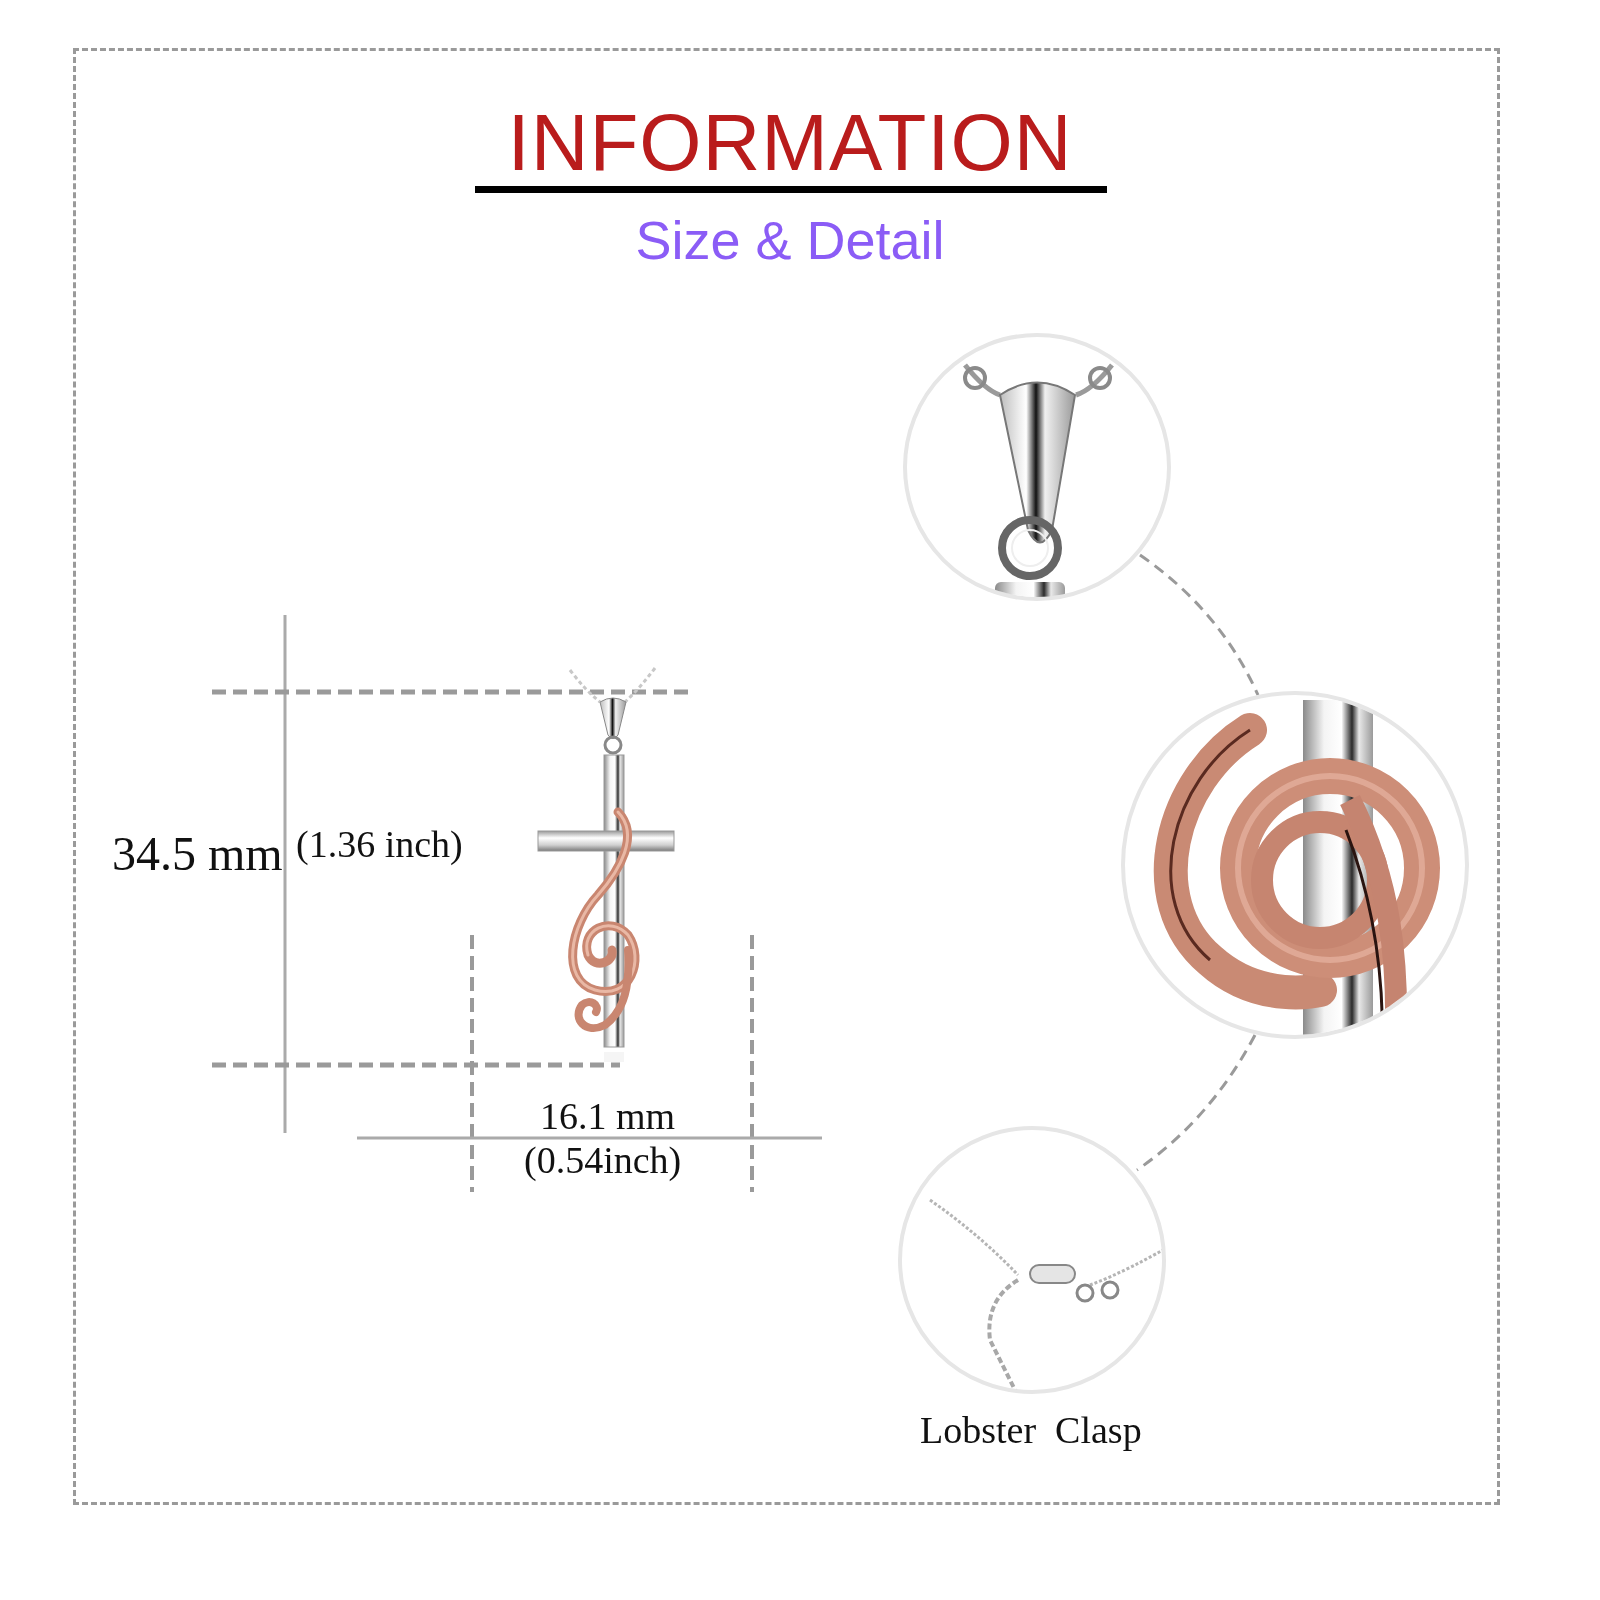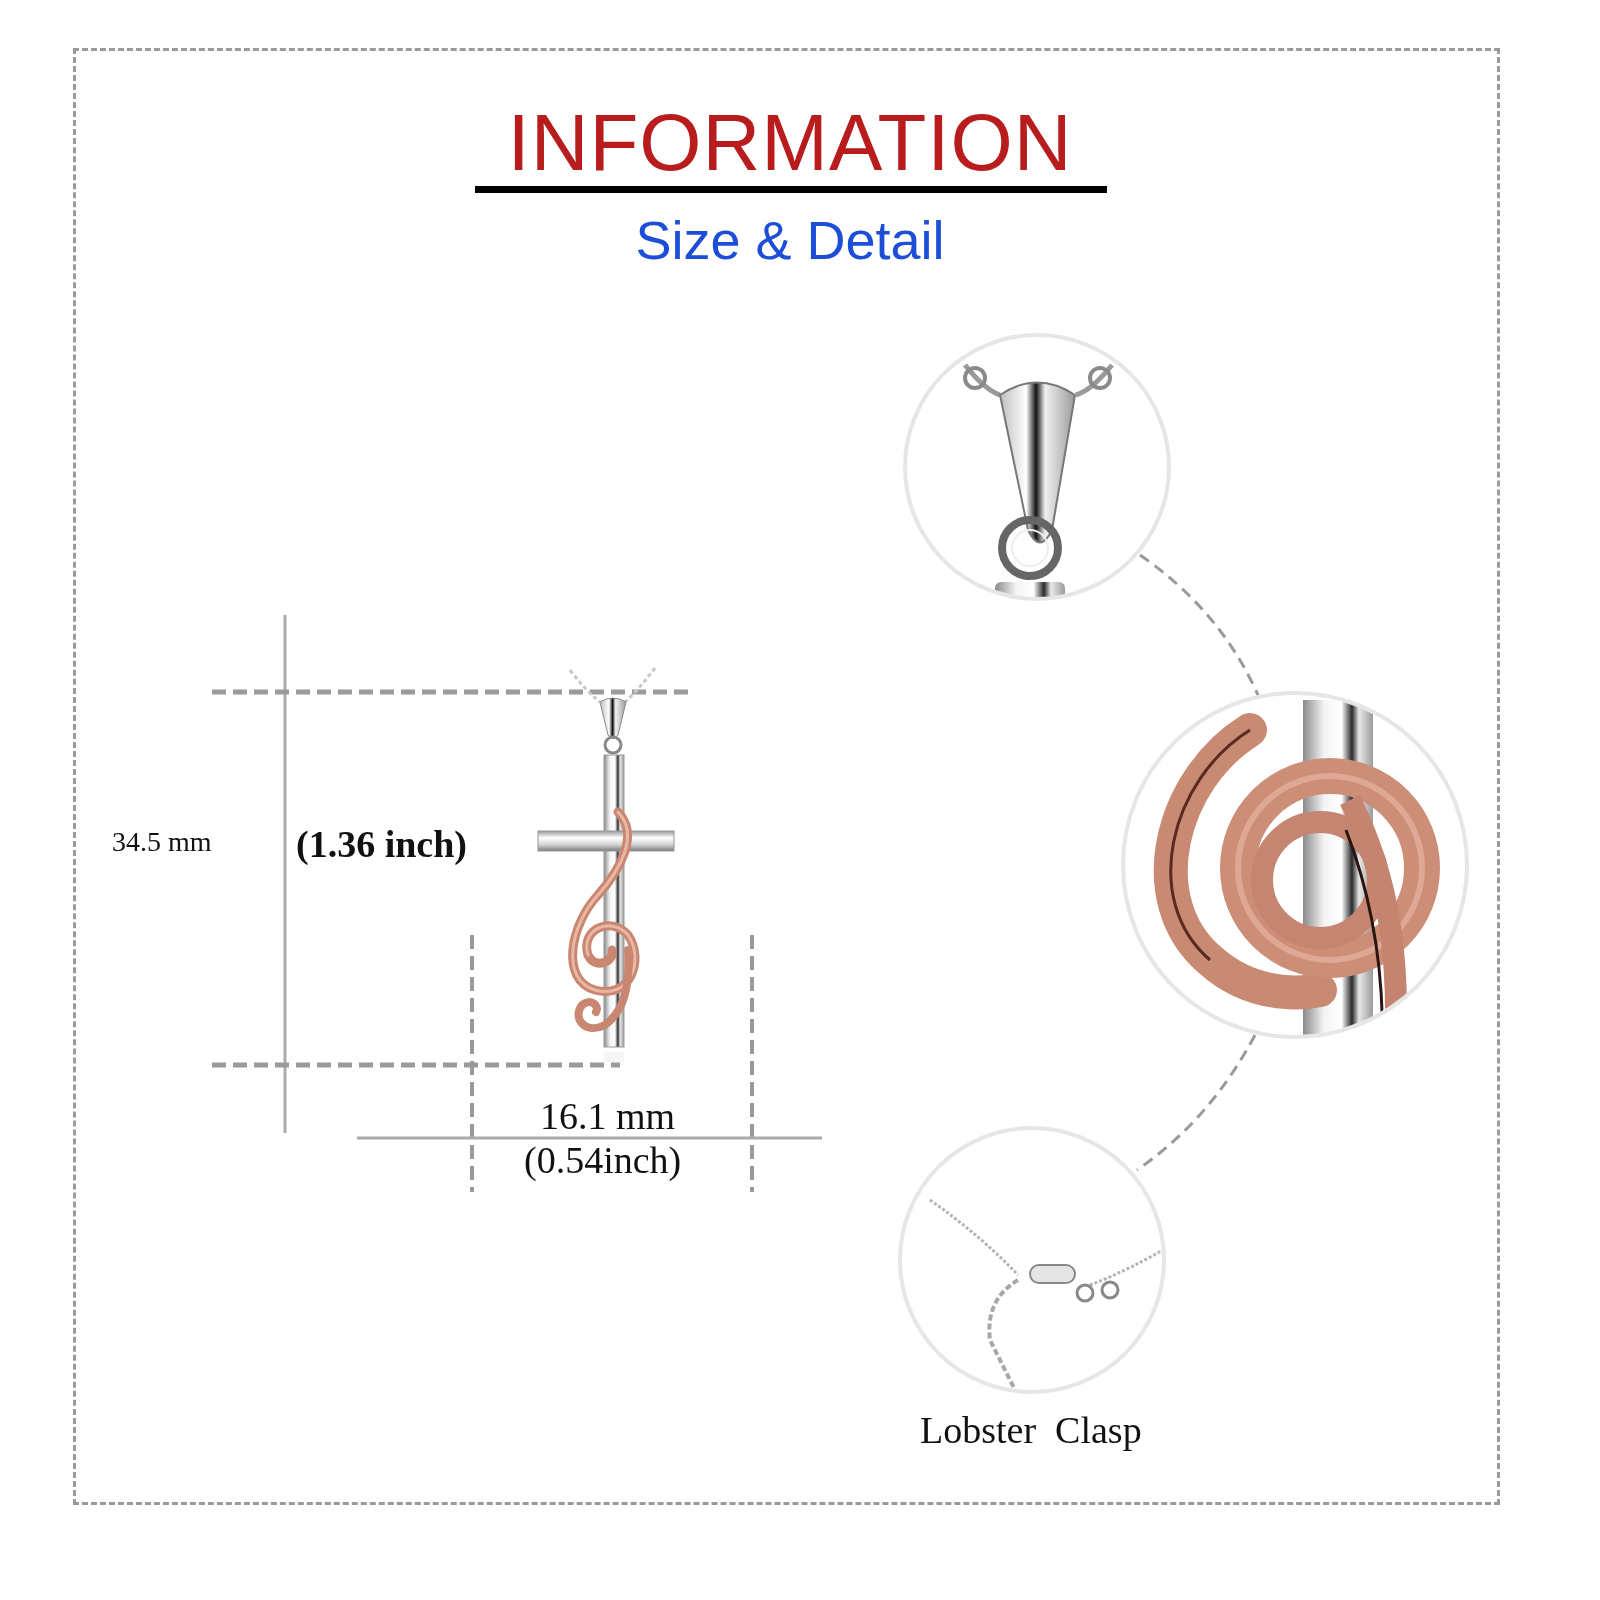--- a/index.html
+++ b/index.html
@@ -1,24 +1,24 @@
 <!DOCTYPE html>
 <html><head>
 <meta charset="utf-8">
 <style>
   html, body { margin:0; padding:0; background:#ffffff; }
   body { width:1600px; height:1600px; position:relative; overflow:hidden; font-family:"Liberation Sans", sans-serif; }
   .abs { position:absolute; }
   .frame { left:73px; top:48px; width:1427px; height:1457px; border:3px dashed #9a9a9a; box-sizing:border-box; }
   .title { left:0; width:1580px; top:98px; text-align:center; font-family:"Liberation Sans", sans-serif; font-size:80px; color:#b91c1c; letter-spacing:1px; line-height:90px; }
   .title-underline { left:475px; top:186px; width:632px; height:7px; background:#000; }
-  .subtitle { left:0; width:1580px; top:208px; text-align:center; font-size:54px; color:#1d4ed8; line-height:64px; }
+  .subtitle { left:0; width:1580px; top:208px; text-align:center; font-size:54px; color:#8b5cf6; line-height:64px; }
   .serif { font-family:"Liberation Serif", serif; color:#111; }
-  .dim-h-text { left:112px; top:826px; font-size:28px; }
-  .dim-h-text2 { left:296px; top:822px; font-size:38px;font-weight:bold; }
+  .dim-h-text { left:112px; top:826px; font-size:48px; }
+  .dim-h-text2 { left:296px; top:822px; font-size:38px; }
   .dim-w-text { left:540px; top:1094px; font-size:38px; }
   .dim-w-text2 { left:524px; top:1138px; font-size:38px; }
   .clasp-label { left:920px; top:1408px; font-size:38px;font-family:Liberation Serif, serif; }
   svg.overlay { position:absolute; left:0; top:0; }
 </style>
 </head>
 <body>
 
 <div class="abs frame"></div>
 

